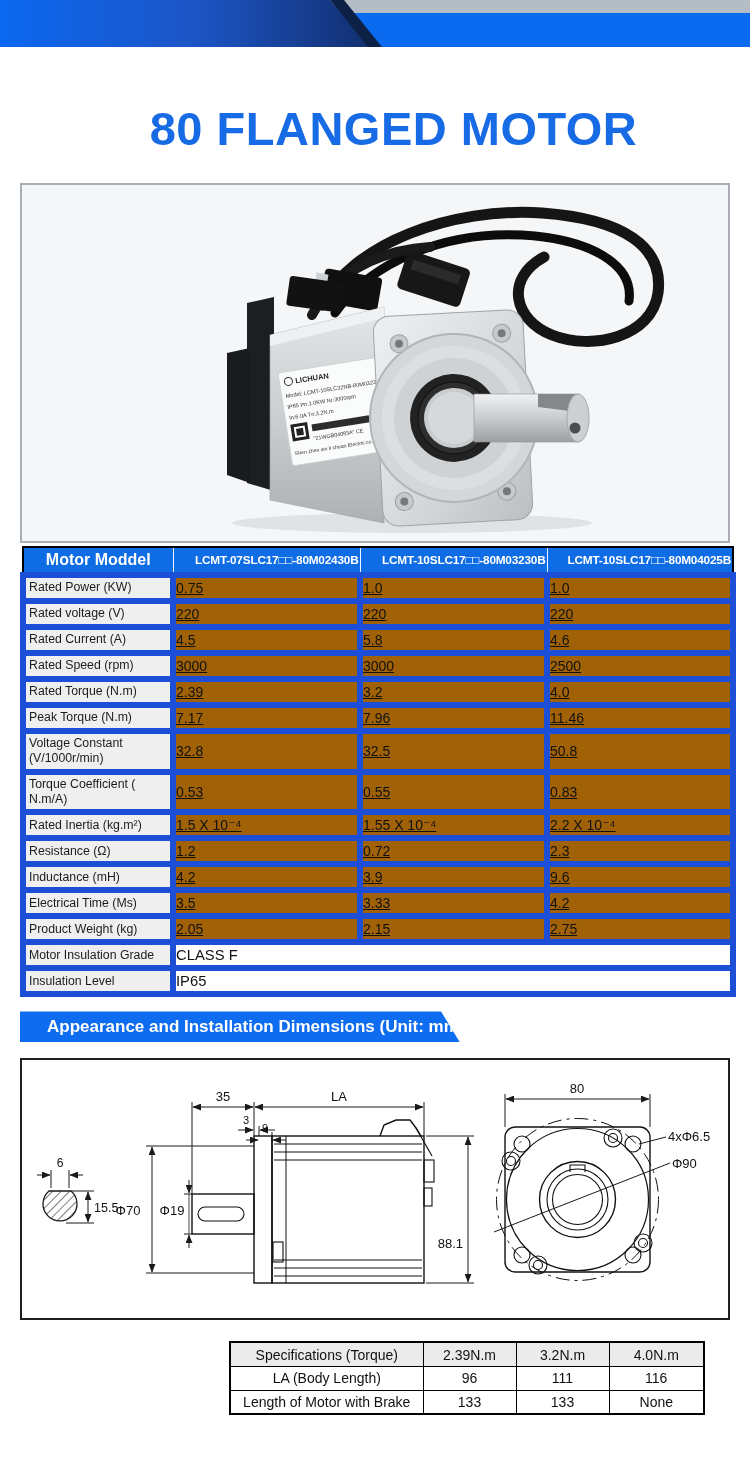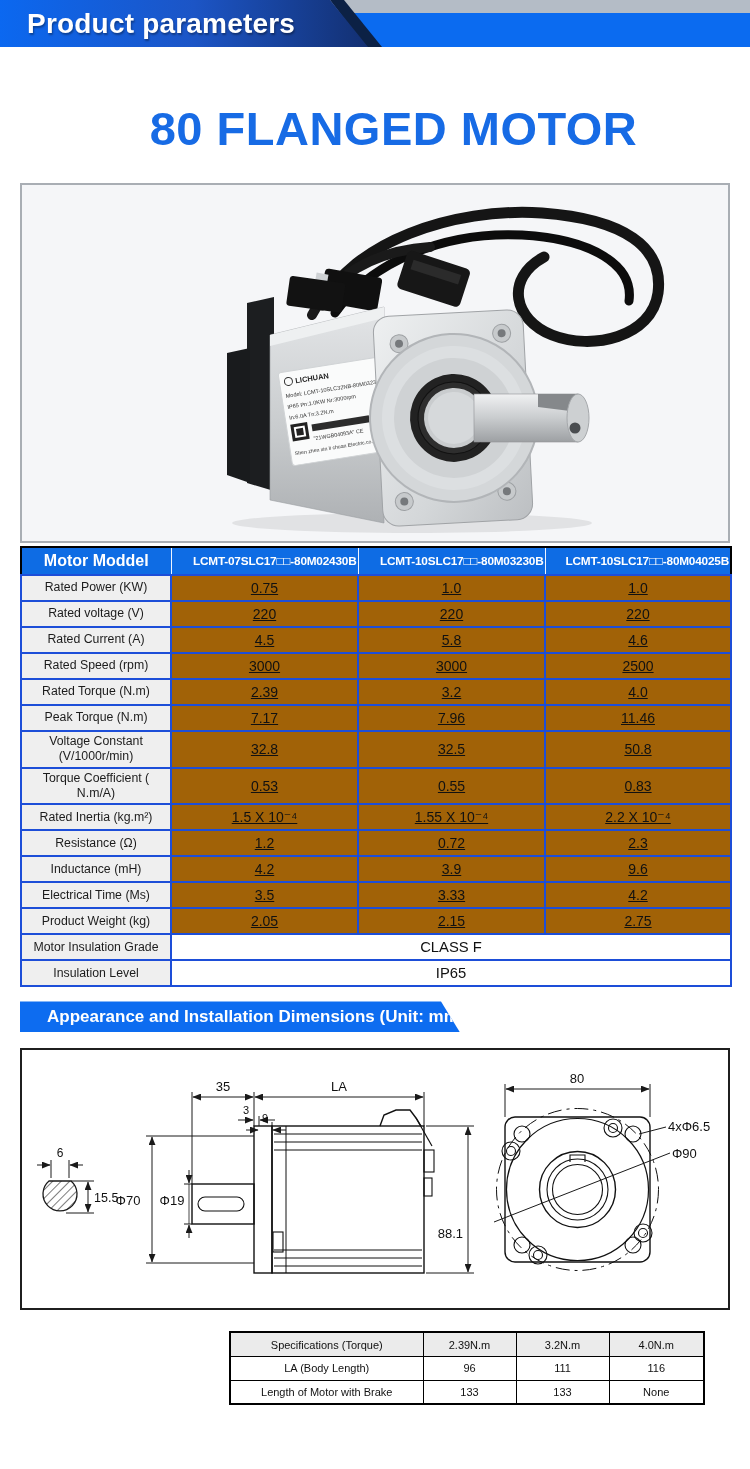--- a/index.html
+++ b/index.html
@@ -27,50 +27,49 @@
   
   .photo-frame { margin:31px 20px 0 20px; width:710px; height:360px;
     border:2px solid #a9aeb4; background:#f5f6f8; }
   
   table.spec { border-collapse:collapse; table-layout:fixed; width:710px;
     margin:3px 0 0 20px; border:2px solid #000; }
   table.spec th { background:#0e6ce4; color:#fff; border:1px solid #eef4ff;
     border-bottom:1.5px solid #000; height:28px; font-weight:bold; padding:0 1px; }
   table.spec th.corner { font-size:16px; }
   table.spec th.model { font-size:11.8px; letter-spacing:-0.2px;text-align:right; }
-  table.spec td { border:2px solid #1d4ed8; text-align:center; vertical-align:middle; }
+  table.spec td { border:6px solid #1d4ed8; vertical-align:middle; }
   table.spec td.lab { background:#efefef; font-size:12.3px; color:#1c1c1c;
     height:26px; padding:2px 3px; line-height:1.25; }
   table.spec td.val { font-size:14px; background:#a16207;text-decoration:underline; }
   table.spec td.span { font-size:14.8px; background:#fff; }
   
   .banner2 { margin:14px 0 0 20px; width:440px; height:31px; background:#0d6cf0;
     clip-path:polygon(0 0, 421px 0, 440px 100%, 0 100%);
     color:#fff; font-size:17px; font-weight:bold; line-height:31px;
     padding-left:27px; white-space:nowrap; }
   
   .draw-frame { margin:16px 20px 0 20px; width:710px; height:262px;
     border:2px solid #1f1f1f; background:#fff; }
   
   table.dim { border-collapse:collapse; table-layout:fixed; width:474px;
     margin:21px 0 0 229px; border:2px solid #000; }
   table.dim td { border:1.5px solid #000; height:24px; text-align:center;
-    font-size:11px; background:#fff; padding:0 2px; }
+    font-size:14px; background:#fff; padding:0 2px; }
   table.dim tr.hd td { background:#ebebeb; }
   svg text { font-family:"Liberation Sans","DejaVu Sans",sans-serif; }
 </style>
 </head>
 <body>
 
 <div class="topbar">
   <div class="topbar-gray"></div>
   <div class="topbar-blue"></div>
   <div class="topbar-shadow"></div>
   <div class="topbar-dark"></div>
-  <div class="topbar-title">Product parameters</div>
 </div>
 
 <div class="page-title">80 FLANGED MOTOR</div>
 
 <div class="photo-frame">
   <svg viewBox="0 0 706 356" width="706" height="356">
     <defs>
       <linearGradient id="bodyGrad" x1="0" y1="0" x2="0" y2="1">
         <stop offset="0" stop-color="#e3e5e7"></stop>
           <stop offset="0.55" stop-color="#c9ccce"></stop>

